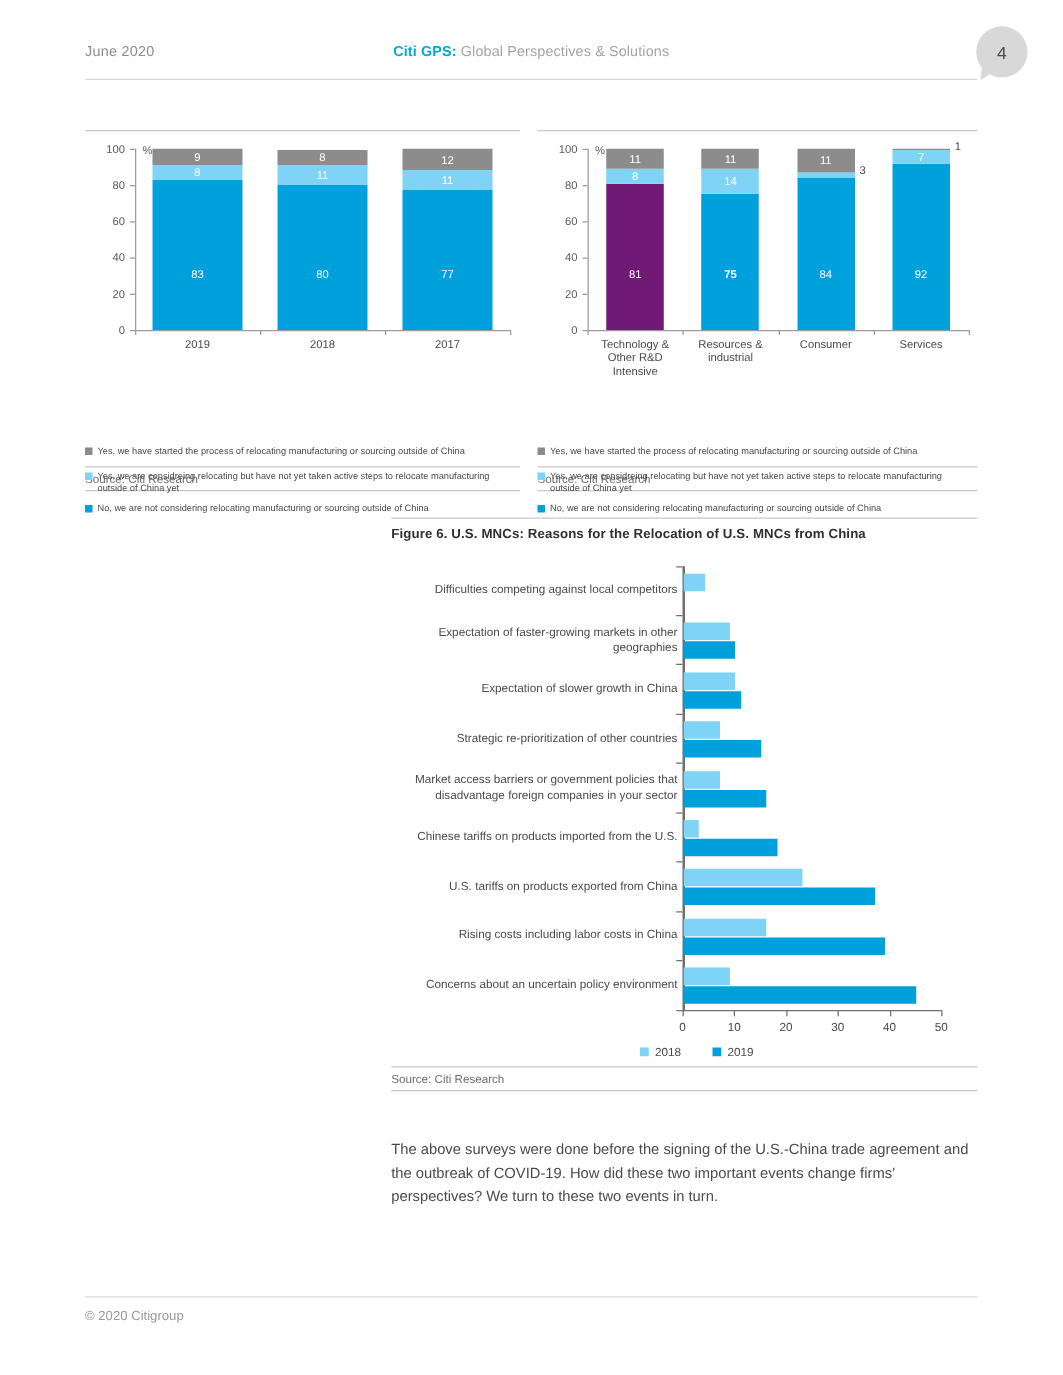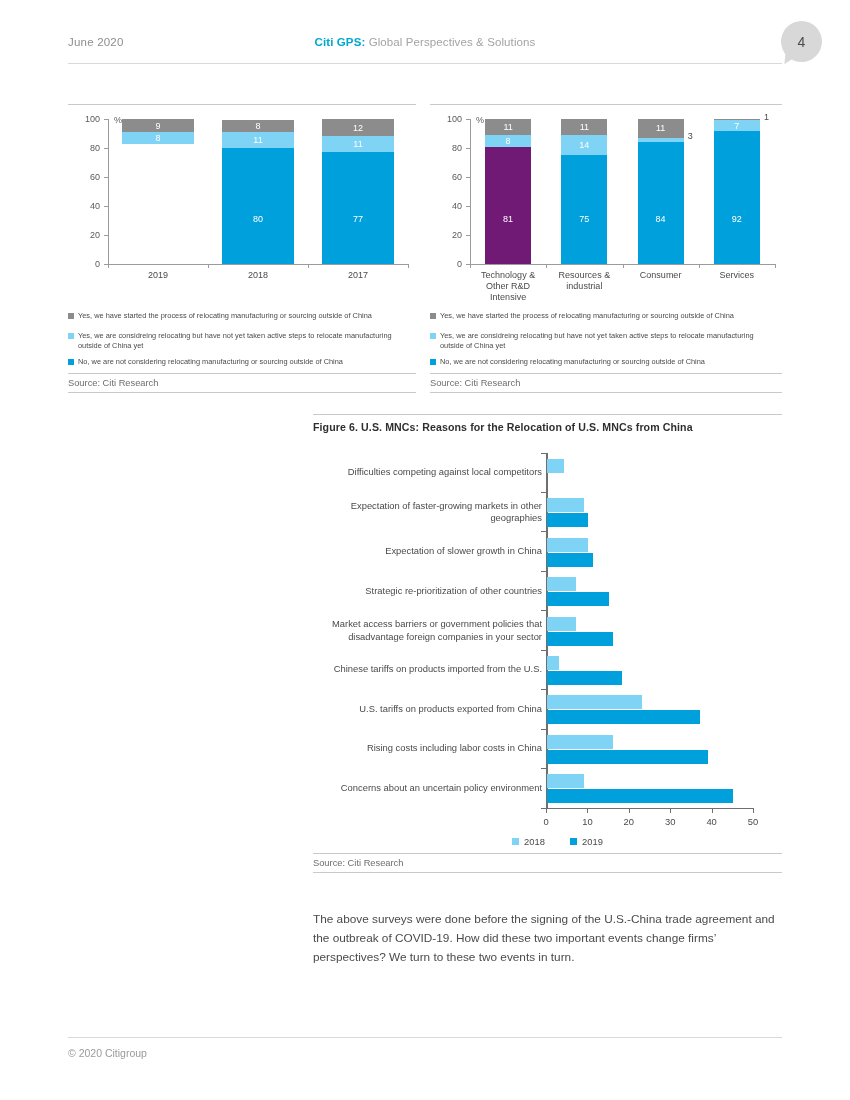--- a/index.html
+++ b/index.html
@@ -77,21 +77,21 @@
   .sc-seg { position:absolute; width:100%; display:flex;
             align-items:center; justify-content:center;
             font-size:9px; color:#ffffff; }
   .sc-cat {
     position:absolute; text-align:center; font-size:9px; color:#4a4a4a;
     line-height:11px;
   }
   .sc-out-lab { position:absolute; font-size:9px; color:#4a4a4a; }
 
   
-  .leg-row { position:absolute; display:flex; align-items:flex-start; }
+  .leg-row { position:absolute; display:flex; align-items:flex-start;margin-top:45px; }
   .leg-sq { width:6px; height:6px; margin-top:2px; margin-right:4px; flex:none; }
   .leg-tx { font-size:7.4px; color:#4a4a4a; line-height:9.5px; }
 
   
   .hb-plot { position:relative; }
   .hb-axis { position:absolute; background:#6f6f6f; }
   .hb-tick { position:absolute; background:#6f6f6f; }
   .hb-bar { position:absolute; }
   .hb-cat {
     position:absolute; text-align:right; font-size:9.4px; color:#4a4a4a;
@@ -147,20 +147,23 @@
       <div class="sc-ylab" style="left: 8px; top: 95px;">40</div>
       <div class="sc-tick" style="left: 36px; top: 66px;"></div>
       <div class="sc-ylab" style="left: 8px; top: 66px;">60</div>
       <div class="sc-tick" style="left: 36px; top: 37px;"></div>
       <div class="sc-ylab" style="left: 8px; top: 37px;">80</div>
       <div class="sc-tick" style="left: 36px; top: 8px;"></div>
       <div class="sc-ylab" style="left: 8px; top: 8px;">100</div>
       <div class="sc-pct" style="left: 46px; top: 4px;">%</div>
       <div class="sc-xtick" style="left: 40px; top: 153px; height: 4px;"></div>
       <div class="sc-bar" style="left: 54px; top: 8px; width: 72px; height: 145px;">
+        <div class="sc-seg" style="bottom: 0px; height: 120.35px; background: rgb(0, 160, 220);">
+          <span style="position: relative; top: 15.175px;">83</span>
+        </div>
         <div class="sc-seg" style="bottom: 120.35px; height: 11.6px; background: rgb(127, 212, 245);">
           <span>8</span>
         </div>
         <div class="sc-seg" style="bottom: 131.95px; height: 13.05px; background: rgb(140, 140, 140);">
           <span>9</span>
         </div>
       </div>
       <div class="sc-cat" style="left: 40px; top: 159px; width: 100px;">2019</div>
       <div class="sc-xtick" style="left: 140px; top: 153px; height: 4px;"></div>
       <div class="sc-bar" style="left: 154px; top: 8px; width: 72px; height: 145px;">
@@ -235,21 +238,21 @@
         <div class="sc-seg" style="bottom: 117.45px; height: 11.6px; background: rgb(127, 212, 245);">
           <span>8</span>
         </div>
         <div class="sc-seg" style="bottom: 129.05px; height: 15.95px; background: rgb(140, 140, 140);">
           <span>11</span>
         </div>
       </div>
       <div class="sc-cat" style="left: 40px; top: 159px; width: 76.25px;">Technology &amp;<br>Other R&amp;D<br>Intensive</div>
       <div class="sc-xtick" style="left: 116.25px; top: 153px; height: 4px;"></div>
       <div class="sc-bar" style="left: 131.375px; top: 8px; width: 46px; height: 145px;">
-        <div class="sc-seg" style="bottom: 0px; height: 108.75px; background: rgb(0, 160, 220);">
+        <div class="sc-seg" style="bottom: 0px; height: 108.75px; background: rgb(0, 160, 220); font-weight: bold;">
           <span style="position: relative; top: 9.375px;">75</span>
         </div>
         <div class="sc-seg" style="bottom: 108.75px; height: 20.3px; background: rgb(127, 212, 245);">
           <span>14</span>
         </div>
         <div class="sc-seg" style="bottom: 129.05px; height: 15.95px; background: rgb(140, 140, 140);">
           <span>11</span>
         </div>
       </div>
       <div class="sc-cat" style="left: 116.25px; top: 159px; width: 76.25px;">Resources &amp;<br>industrial</div>

